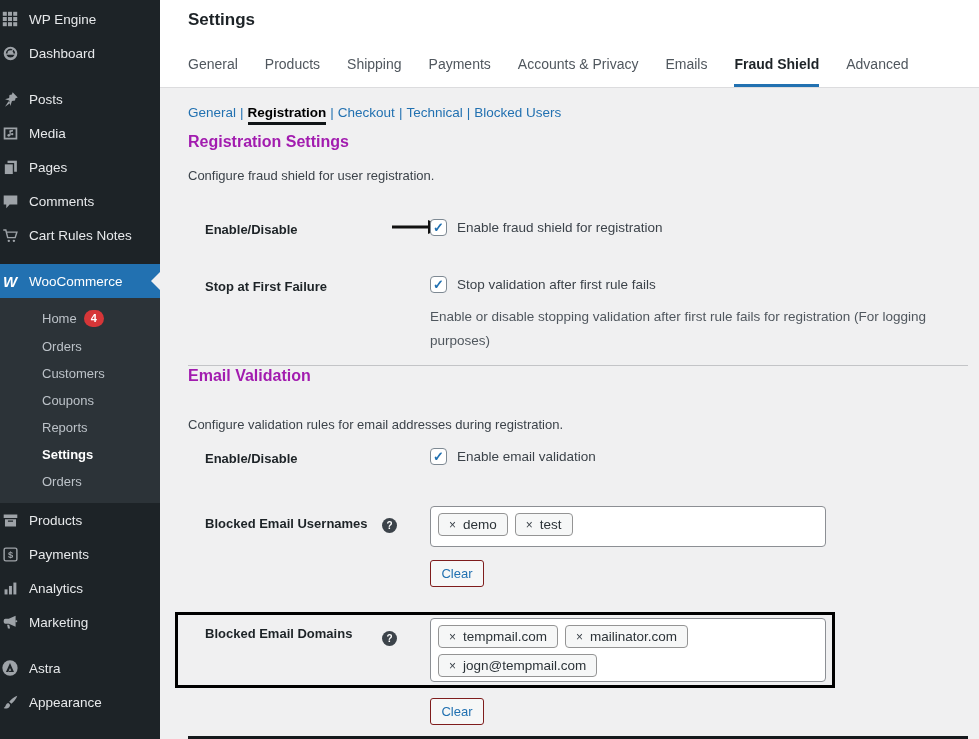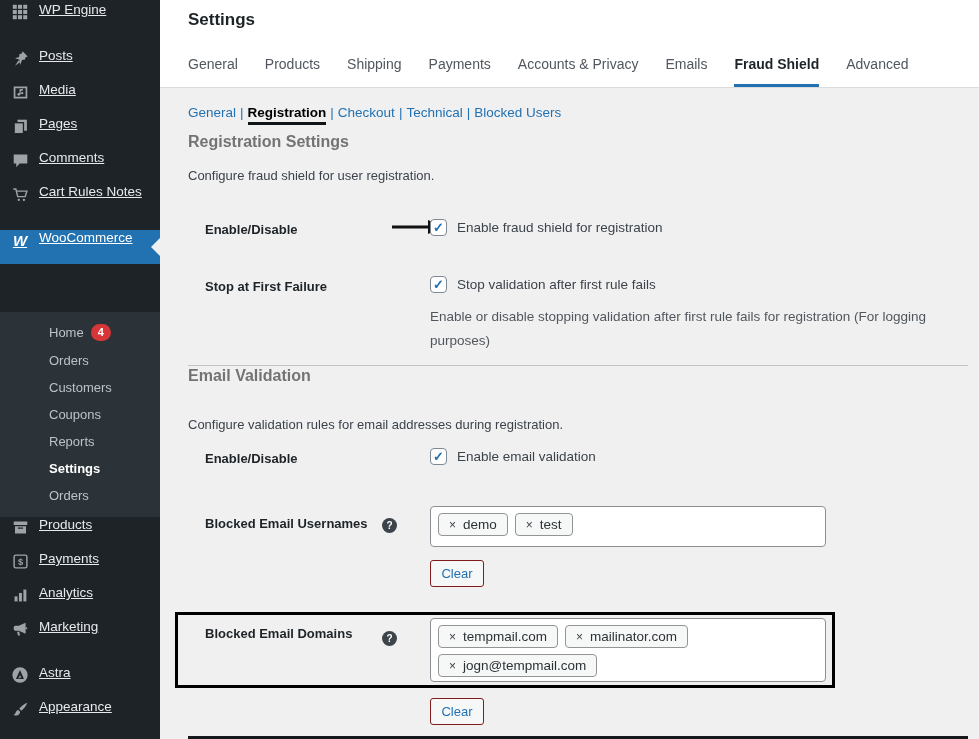--- a/index.html
+++ b/index.html
@@ -9,41 +9,41 @@
     background:#f0f0f1;
     position:relative;
   }
 
   
   .sidebar {
     position:absolute; left:0; top:0; width:160px; height:739px;
     background:#1d2327; color:#e2e4e7; overflow:hidden;
   }
   .sb-item {
-    height:34px; display:flex; align-items:flex-start;
-    padding-left:10px; font-size:13.5px; cursor:pointer;
-    color:#e7e9eb; position:relative;text-decoration:underline;
+    height:34px; display:flex; align-items:center;
+    font-size:13.5px; cursor:pointer;
+    color:#e7e9eb; position:relative;
   }
   .sb-item .ico {
     width:20px; height:20px; margin-right:9px; display:flex;
     align-items:center; justify-content:center; color:#9ea3a8; flex:0 0 20px;
   }
   .sb-item .ico svg { display:block; }
   .sb-sep { height:12px; }
   .sb-item.active-woo {
     background:#2271b1; color:#fff;
   }
   .sb-item.active-woo .ico { color:#fff; }
   .woo-notch {
     position:absolute; right:0; top:50%; transform:translateY(-50%);
     width:0; height:0; border-top:9px solid transparent;
     border-bottom:9px solid transparent; border-right:9px solid #f0f0f1;
   }
   .submenu {
-    background:#2c3338; padding:6px 0 8px 7px;margin-top:48px;
+    background:#2c3338; padding:6px 0 8px 0;
   }
   .submenu-item {
     padding:6px 12px 6px 42px; font-size:13px; color:#bcc2c8; cursor:pointer;
   }
   .submenu-item.current { color:#fff; font-weight:bold; }
   .badge {
     display:inline-block; background:#d63638; color:#fff;
     font-size:11px; font-weight:bold; line-height:1;
     padding:3px 7px; border-radius:9px; margin-left:7px; vertical-align:1px;
   }
@@ -74,21 +74,21 @@
   .content { position:absolute; left:0; top:89px; width:819px; height:650px; background:#f0f0f1; }
 
   .subnav { position:absolute; left:28px; top:16px; font-size:13.5px; color:#2271b1;text-align:center; }
   .subnav span { margin:0 4px; }
   .subnav a { color:#2271b1; text-decoration:none; cursor:pointer; }
   .subnav .current {
     color:#000; font-weight:bold;
     border-bottom:3px solid #101517; padding-bottom:2px;
   }
 
-  .sec-heading { position:absolute; left:28px; font-size:16px; font-weight:bold; color:#737373; }
+  .sec-heading { position:absolute; left:28px; font-size:16px; font-weight:bold; color:#a21caf; }
   .sec-desc { position:absolute; left:28px; font-size:13px; color:#3c434a; }
 
   .row-label { position:absolute; left:45px; font-size:13px; font-weight:bold; color:#1d2327;text-align:center; }
 
   .checkline { position:absolute; left:270px; display:flex; align-items:center; gap:10px; }
   .checkbox {
     width:17px; height:17px; background:#fff; border:1px solid #7e8993;
     border-radius:4px; display:flex; align-items:center; justify-content:center;
     cursor:pointer; flex:0 0 17px;
   }
@@ -154,20 +154,28 @@
           <rect x="7.5" y="7.5" width="5" height="5"></rect>
           <rect x="14" y="7.5" width="5" height="5"></rect>
           <rect x="1" y="14" width="5" height="5"></rect>
           <rect x="7.5" y="14" width="5" height="5"></rect>
           <rect x="14" y="14" width="5" height="5"></rect>
         </svg>
     </span>
     <span>WP Engine</span>
   </div>
 
+  <div class="sb-item">
+    <span class="ico">
+      <svg width="17" height="17" viewBox="0 0 20 20" fill="currentColor">
+          <path d="M10 2a8 8 0 100 16 8 8 0 000-16zm0 2.5a5.5 5.5 0 015.5 5.5h-2a3.5 3.5 0 00-1.2-2.6l1-1.7-1.3-.8-1 1.7A3.5 3.5 0 0010 6.3 3.5 3.5 0 006.5 10h-2A5.5 5.5 0 0110 4.5zM5 11.5h10a5.5 5.5 0 01-10 0z"></path>
+        </svg>
+    </span>
+    <span>Dashboard</span>
+  </div>
 
   <div class="sb-sep"></div>
 
   <div class="sb-item">
     <span class="ico">
       <svg width="17" height="17" viewBox="0 0 20 20" fill="currentColor">
           <path d="M12.5 1.5l6 6-2.6.9-.6 2.9-3.6.4-1.9 5.8-1.3-6.4-4.9-1.3 4.8-1.5.4-3.6 2.8-.6z"></path>
           <path d="M7.8 12.2l-4.3 6.3 6.3-4.3z"></path>
         </svg>
     </span>

